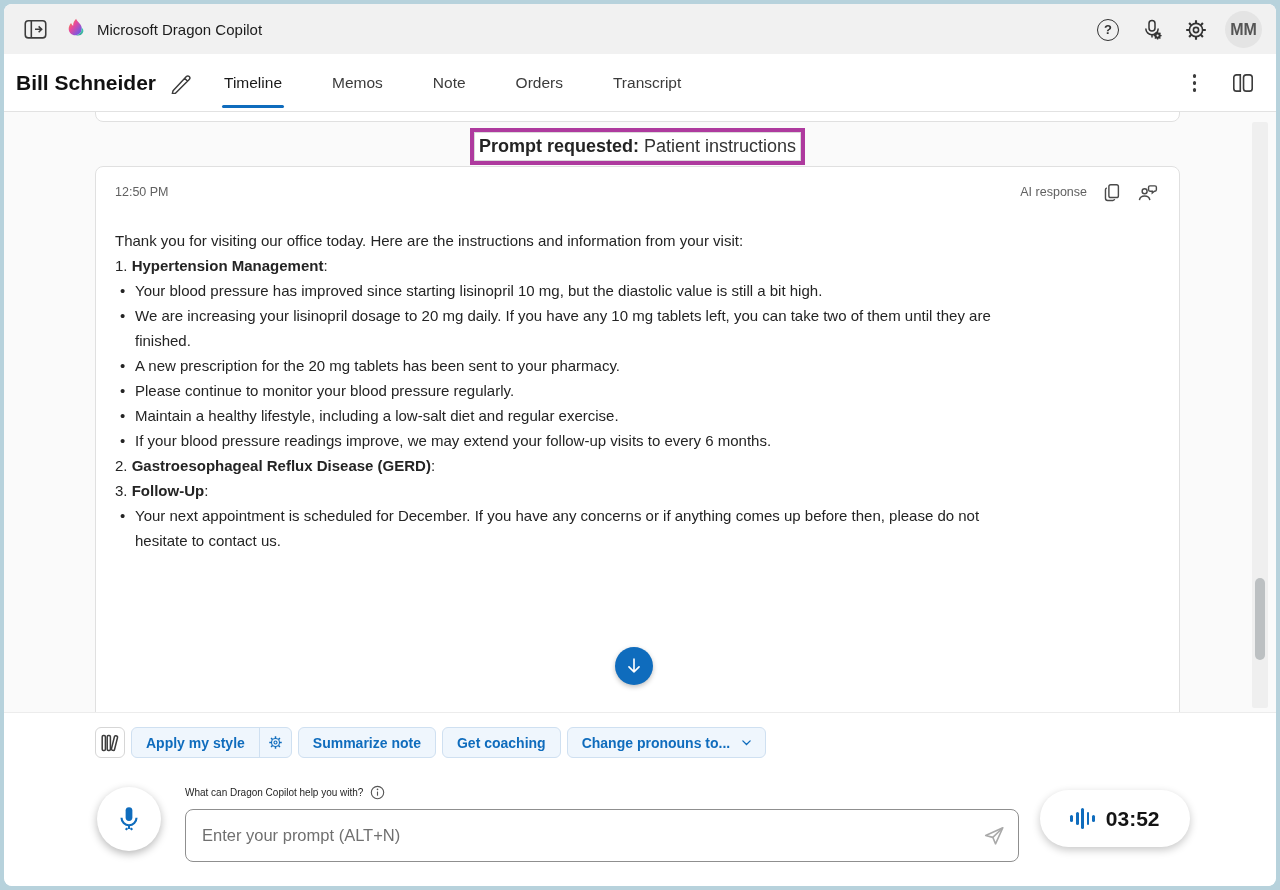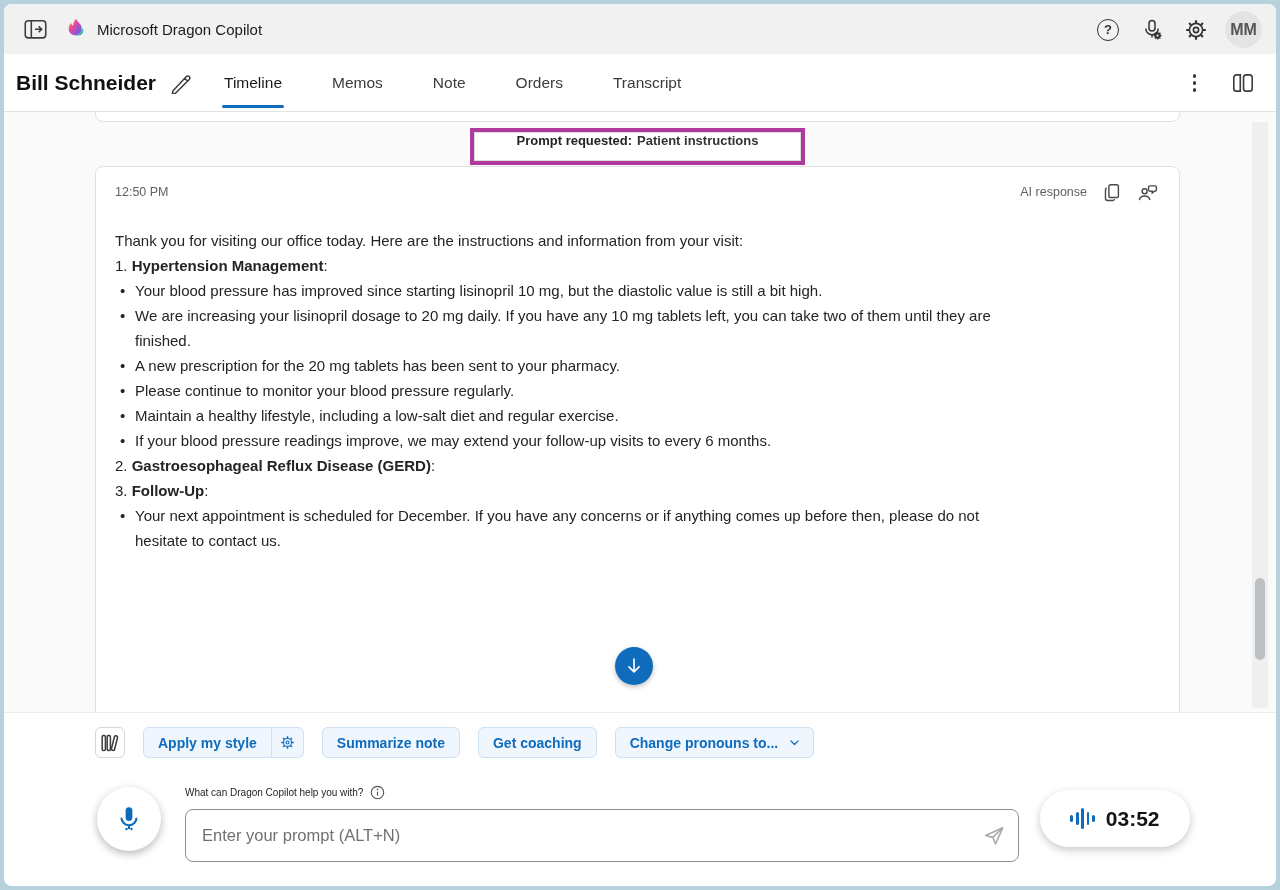--- a/index.html
+++ b/index.html
@@ -26,41 +26,41 @@
   .tab.active { color:#1a1a1a; }
   .tab.active::after { content:""; position:absolute; left:0; right:0; bottom:4px; height:3px; border-radius:2px; background:#0f6cbd; }
   .patientbar-right { position:absolute; right:18px; top:14px; display:flex; align-items:center; gap:24px; }
   .dots { display:flex; flex-direction:column; gap:3.5px; padding:4px 8px; cursor:pointer; }
   .dots i { width:3.5px; height:3.5px; border-radius:50%; background:#3c3c3c; }
 
   
   .content { position:absolute; top:108px; left:0; right:0; height:600px; background:#fafafa; overflow:hidden; }
   .card-partial { position:absolute; left:91px; width:1085px; top:-10px; height:20px; background:#fff; border:1px solid #e0e0e0; border-radius:0 0 8px 8px; }
   .prompt-banner-box { position:absolute; left:466px; top:16px; width:335px; height:37px; border:4px solid #ae3a9e; }
-  .prompt-banner { width:100%; height:100%; background:#fff; border:1px solid #dadada; display:flex; justify-content:center; gap:5px; font-size:13px; color:#333;font-weight:bold; }
+  .prompt-banner { width:100%; height:100%; background:#fff; border:1px solid #dadada; display:flex; align-items:center; justify-content:center; gap:5px; font-size:18px; color:#333; }
   .prompt-banner b { color:#242424; }
   .ai-card { position:absolute; left:91px; width:1085px; top:54px; height:560px; background:#fff; border:1px solid #e0e0e0; border-radius:8px 8px 0 0; padding:14px 20px 0 19px; }
   .card-head { display:flex; align-items:center; justify-content:space-between; height:22px; }
   .timestamp { font-size:12.5px; color:#616161; }
   .card-head-right { display:flex; align-items:center; gap:12px; }
   .source-label { font-size:12.5px; color:#616161; margin-right:2px; }
   .card-body { margin-top:13px; font-size:15px; line-height:25px; color:#242424; width:1042px; }
   .para { margin-top:25px; }
   .sec-head { }
   .sec-head b { font-weight:bold; }
   .bullet { position:relative; padding-left:20px; }
   .bullet::before { content:"\2022"; position:absolute; left:5px; top:0; }
   .bullet-text { white-space:pre-wrap; }
   .down-btn { position:absolute; left:611px; top:535px; width:38px; height:38px; border-radius:50%; background:#0f6cbd; display:flex; align-items:center; justify-content:center; box-shadow:0 2px 5px rgba(0,0,0,.25); cursor:pointer; }
   .scroll-track { position:absolute; right:8px; top:10px; width:16px; height:586px; background:#efefef; border-radius:2px; }
   .scroll-thumb { position:absolute; left:3px; top:456px; width:10px; height:82px; border-radius:5px; background:#bcc0c2; cursor:pointer; }
 
   
   .bottompanel { position:absolute; top:708px; left:0; right:0; bottom:0; background:#fff; border-top:1px solid #ececec; border-radius:0 0 8px 8px; }
-  .toolbar { position:absolute; left:91px; top:14px; display:flex; align-items:stretch; gap:18px; height:31px; }
+  .toolbar { position:absolute; left:91px; top:14px; display:flex; align-items:stretch; gap:6px; height:31px; }
   .lib-btn { width:30px; border:1px solid #d6d6d6; border-radius:6px; background:#fff; display:flex; align-items:center; justify-content:center; cursor:pointer; }
   .chip { display:flex; align-items:center; border:1px solid #cfe0f1; background:#eff6fd; border-radius:6px; color:#0f6cbd; font-size:14px; font-weight:600; cursor:pointer; }
   .chip .chip-label { padding:0 14px; }
   .chip .chip-gear { display:flex; align-items:center; justify-content:center; width:32px; align-self:stretch; border-left:1px solid #cfe0f1; cursor:pointer; }
   .chip .chev { margin:0 12px 0 -4px; display:flex; align-items:center; }
   .mic-btn { position:absolute; left:93px; top:74px; width:64px; height:64px; border-radius:50%; background:#fff; box-shadow:0 3px 9px rgba(0,0,0,.28); display:flex; align-items:center; justify-content:center; cursor:pointer; }
   .prompt-label { position:absolute; left:181px; top:72px; display:flex; align-items:center; gap:7px; font-size:10px; font-weight:normal; color:#242424; }
   .prompt-input-wrap { position:absolute; left:181px; top:96px; width:834px; height:53px; }
   .prompt-input { width:100%; height:100%; border:1px solid #8f8f8f; border-radius:8px; font-size:16.5px; color:#242424; padding:0 44px 0 16px; font-family:"Liberation Sans","DejaVu Sans",sans-serif; background:#fff; }
   .prompt-input::placeholder { color:#707070; }

